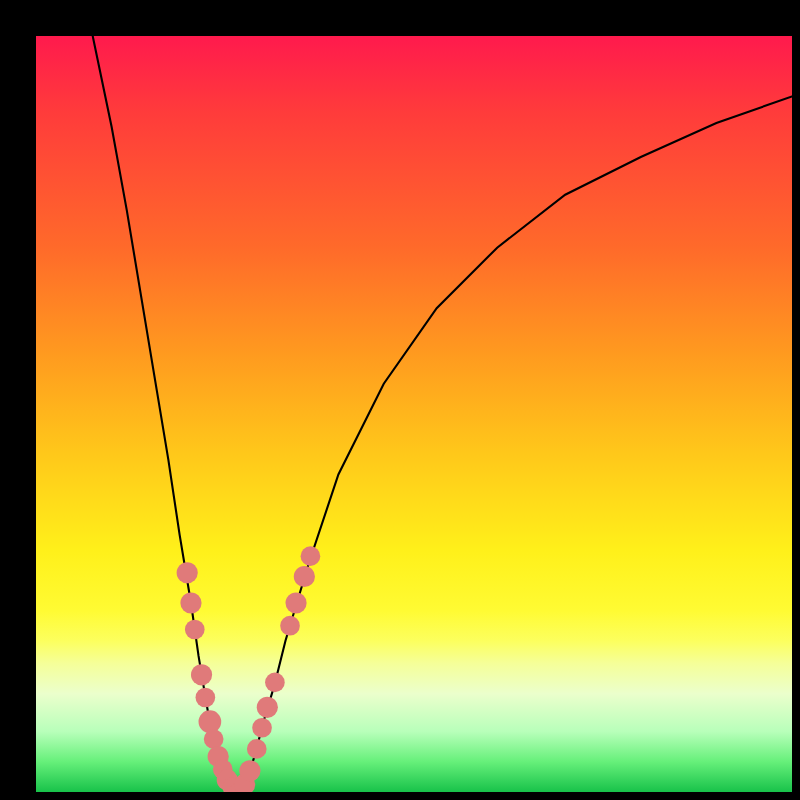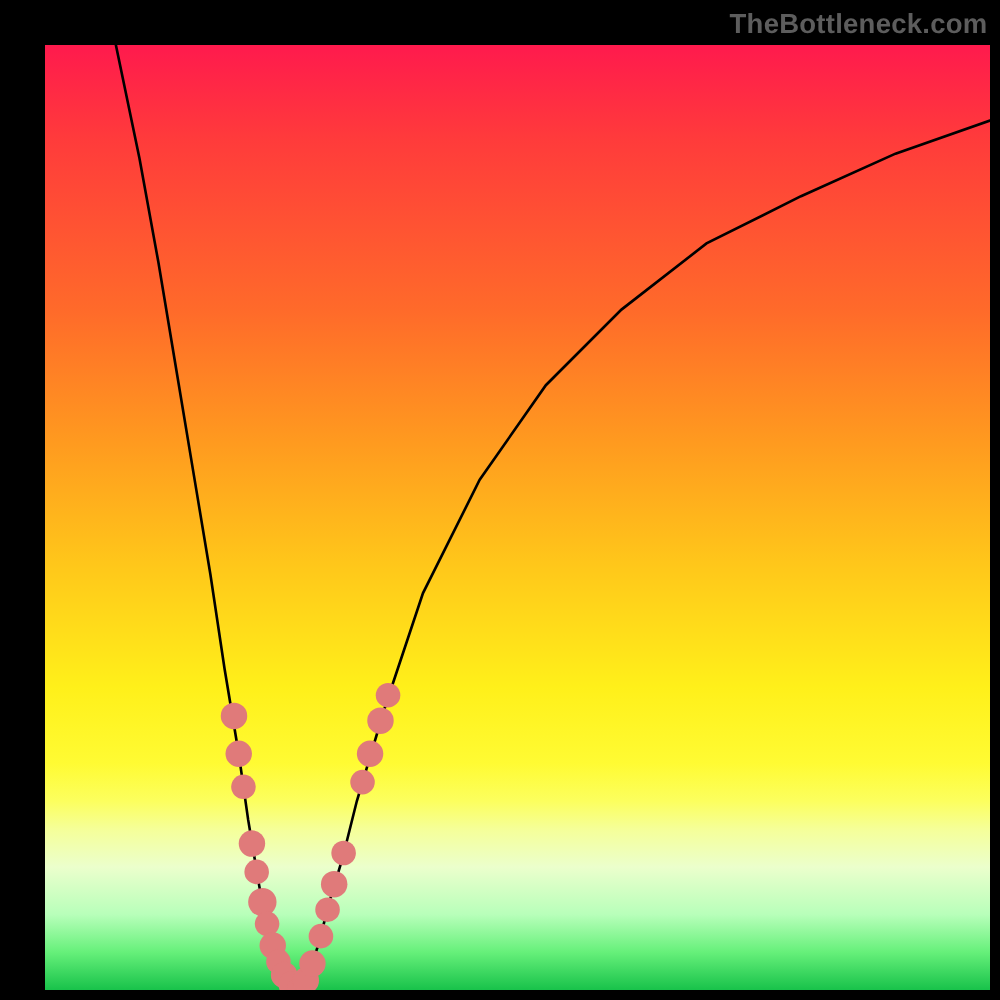--- a/index.html
+++ b/index.html
@@ -97,14 +97,13 @@
           <circle class="bead" cx="226.04" cy="691.74" r="9.83"></circle>
           <circle class="bead" cx="231.34" cy="671.33" r="10.58"></circle>
           <circle class="bead" cx="238.90" cy="646.38" r="9.83"></circle>
           <circle class="bead" cx="254.02" cy="589.68" r="9.83"></circle>
           <circle class="bead" cx="260.06" cy="567.00" r="10.58"></circle>
           <circle class="bead" cx="268.38" cy="540.54" r="10.58"></circle>
           <circle class="bead" cx="274.43" cy="520.13" r="9.83"></circle>
         </g>
     </svg>
   </div>
-  <div class="attribution">TheBottleneck.com</div>
 </div>
 
 </body></html>

